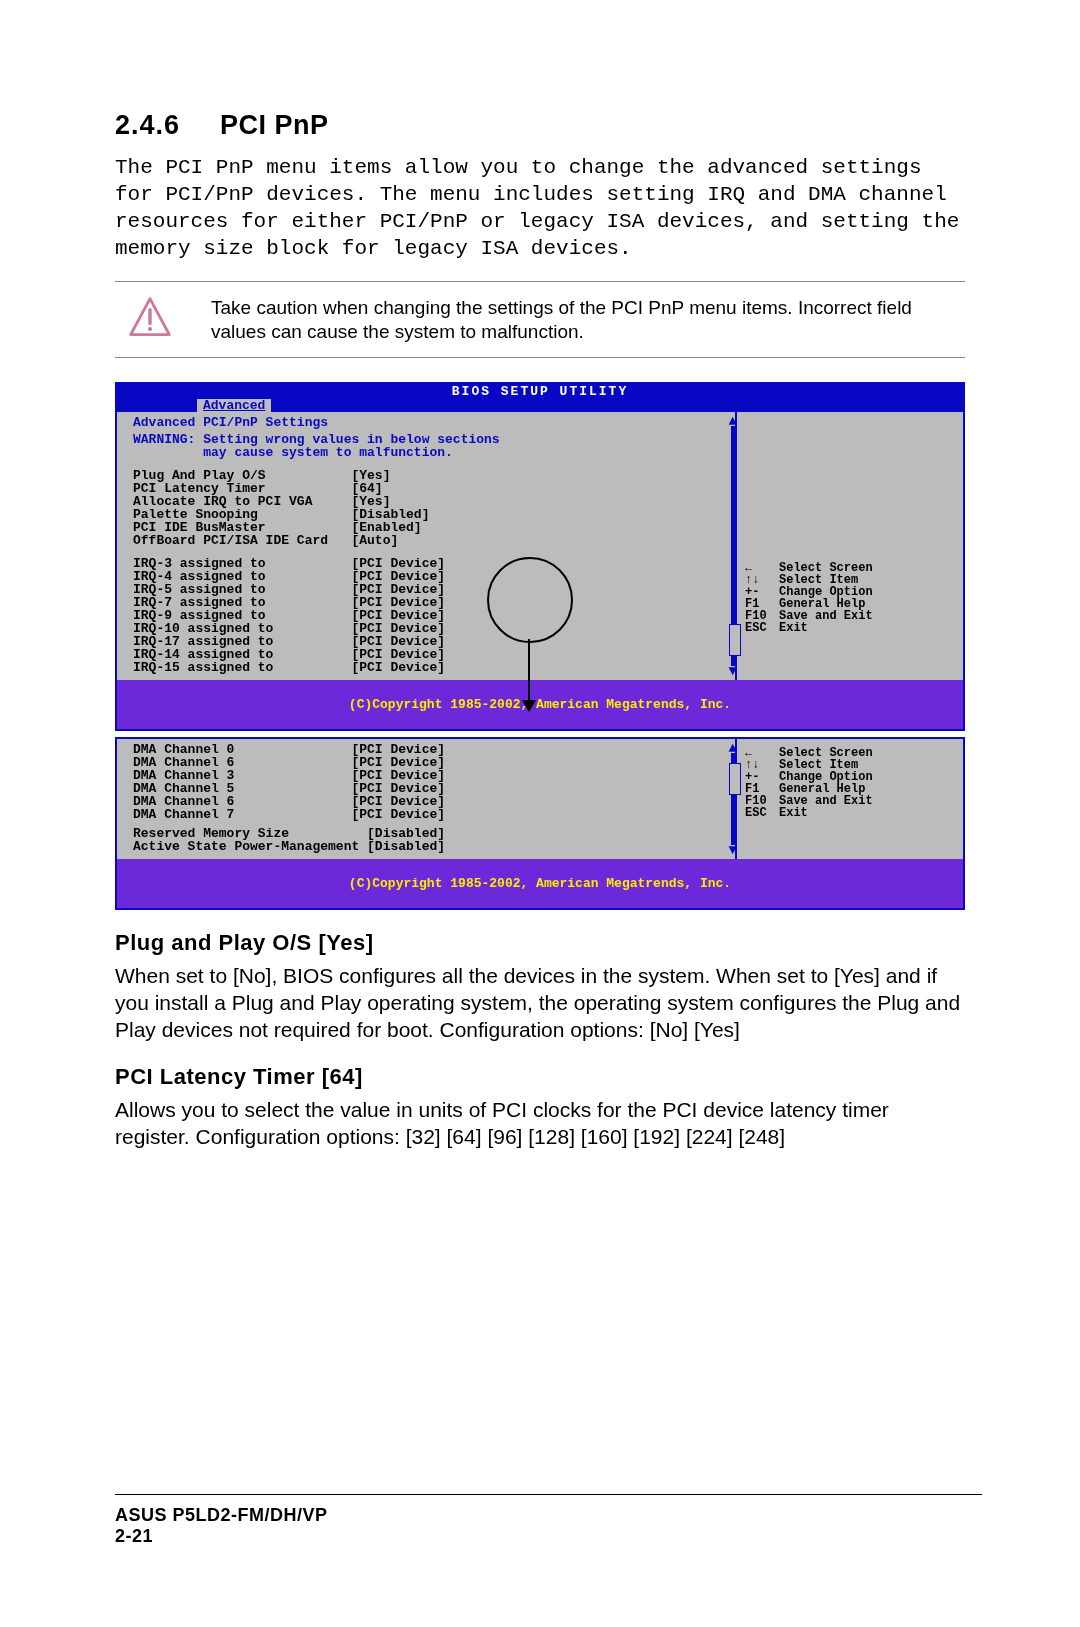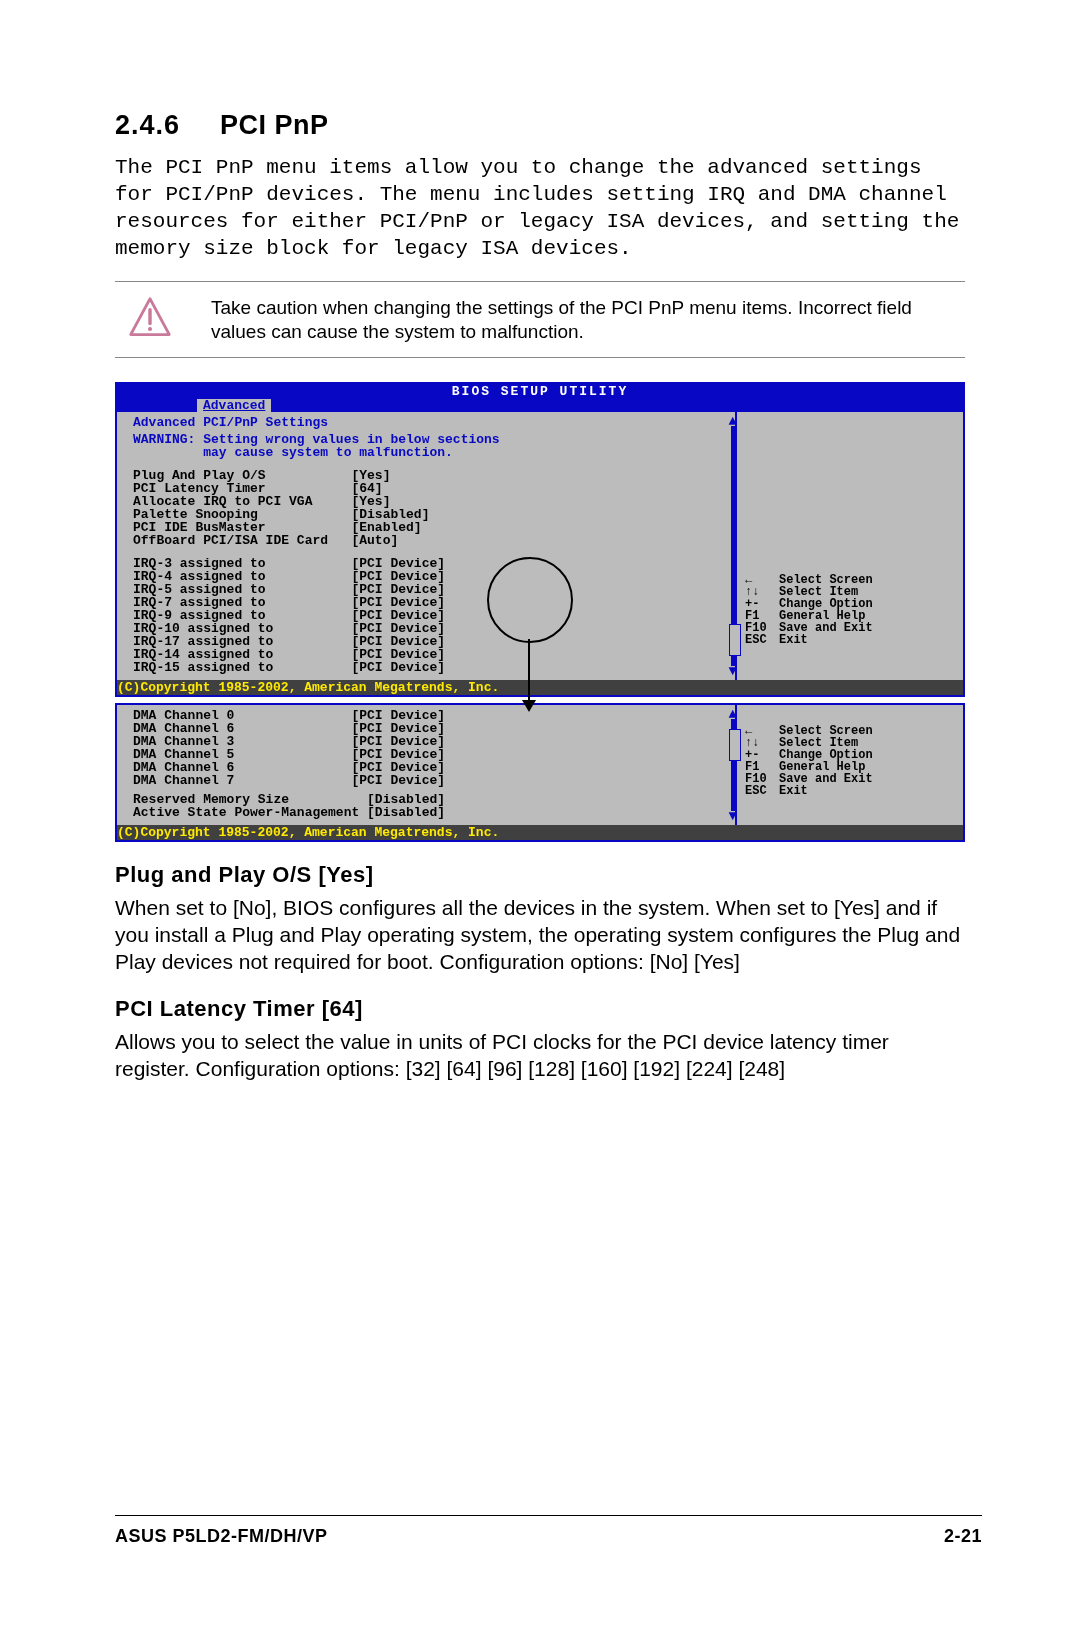--- a/index.html
+++ b/index.html
@@ -85,30 +85,31 @@
   }
   .bios-left {
     flex: 1;
     padding: 4px 8px 6px 16px;
     color: #000;
     border-right: 2px solid #0808c4;
     position:relative;
   }
   .bios-right {
     width: 210px;
-    padding: 12px 8px 6px 8px;
+    padding: 0 8px 6px 8px;
     color: #000;
     position: relative;
   }
   .bios-heading { color: #0808c4; }
   .bios-row { white-space: pre; }
   .bios-footer {
-    background: #404040;
+    background: #6d28d9;
     color: #ffea00;
-    padding: 1px 0;
+    text-align: center;
+    padding: 18px 0;
   }
   .scroll-arrow {
     position: absolute;
     right: -2px;
     color: #0808c4;
     font-size: 14px;
   }
   .scroll-track {
     position:absolute;
     right:-2px;
@@ -173,22 +174,23 @@
     position: absolute;
     bottom: 80px;
     left: 115px;
     right: 98px;
     border-top: 1px solid #000;
     padding-top: 10px;
     font-family: 'Myriad Pro','Segoe UI',Arial,sans-serif;
     font-weight: 700;
     font-size: 18px;
     display: flex;
-    justify-content: space-between;
+    justify-content: flex-end;
     letter-spacing: 0.5px;
+    flex-direction: column;
   }
 </style>
 </head>
 <body>
 
 <div class="page">
 
   <div class="section-heading">
     <span class="section-num">2.4.6</span><span>PCI PnP</span>
   </div>

